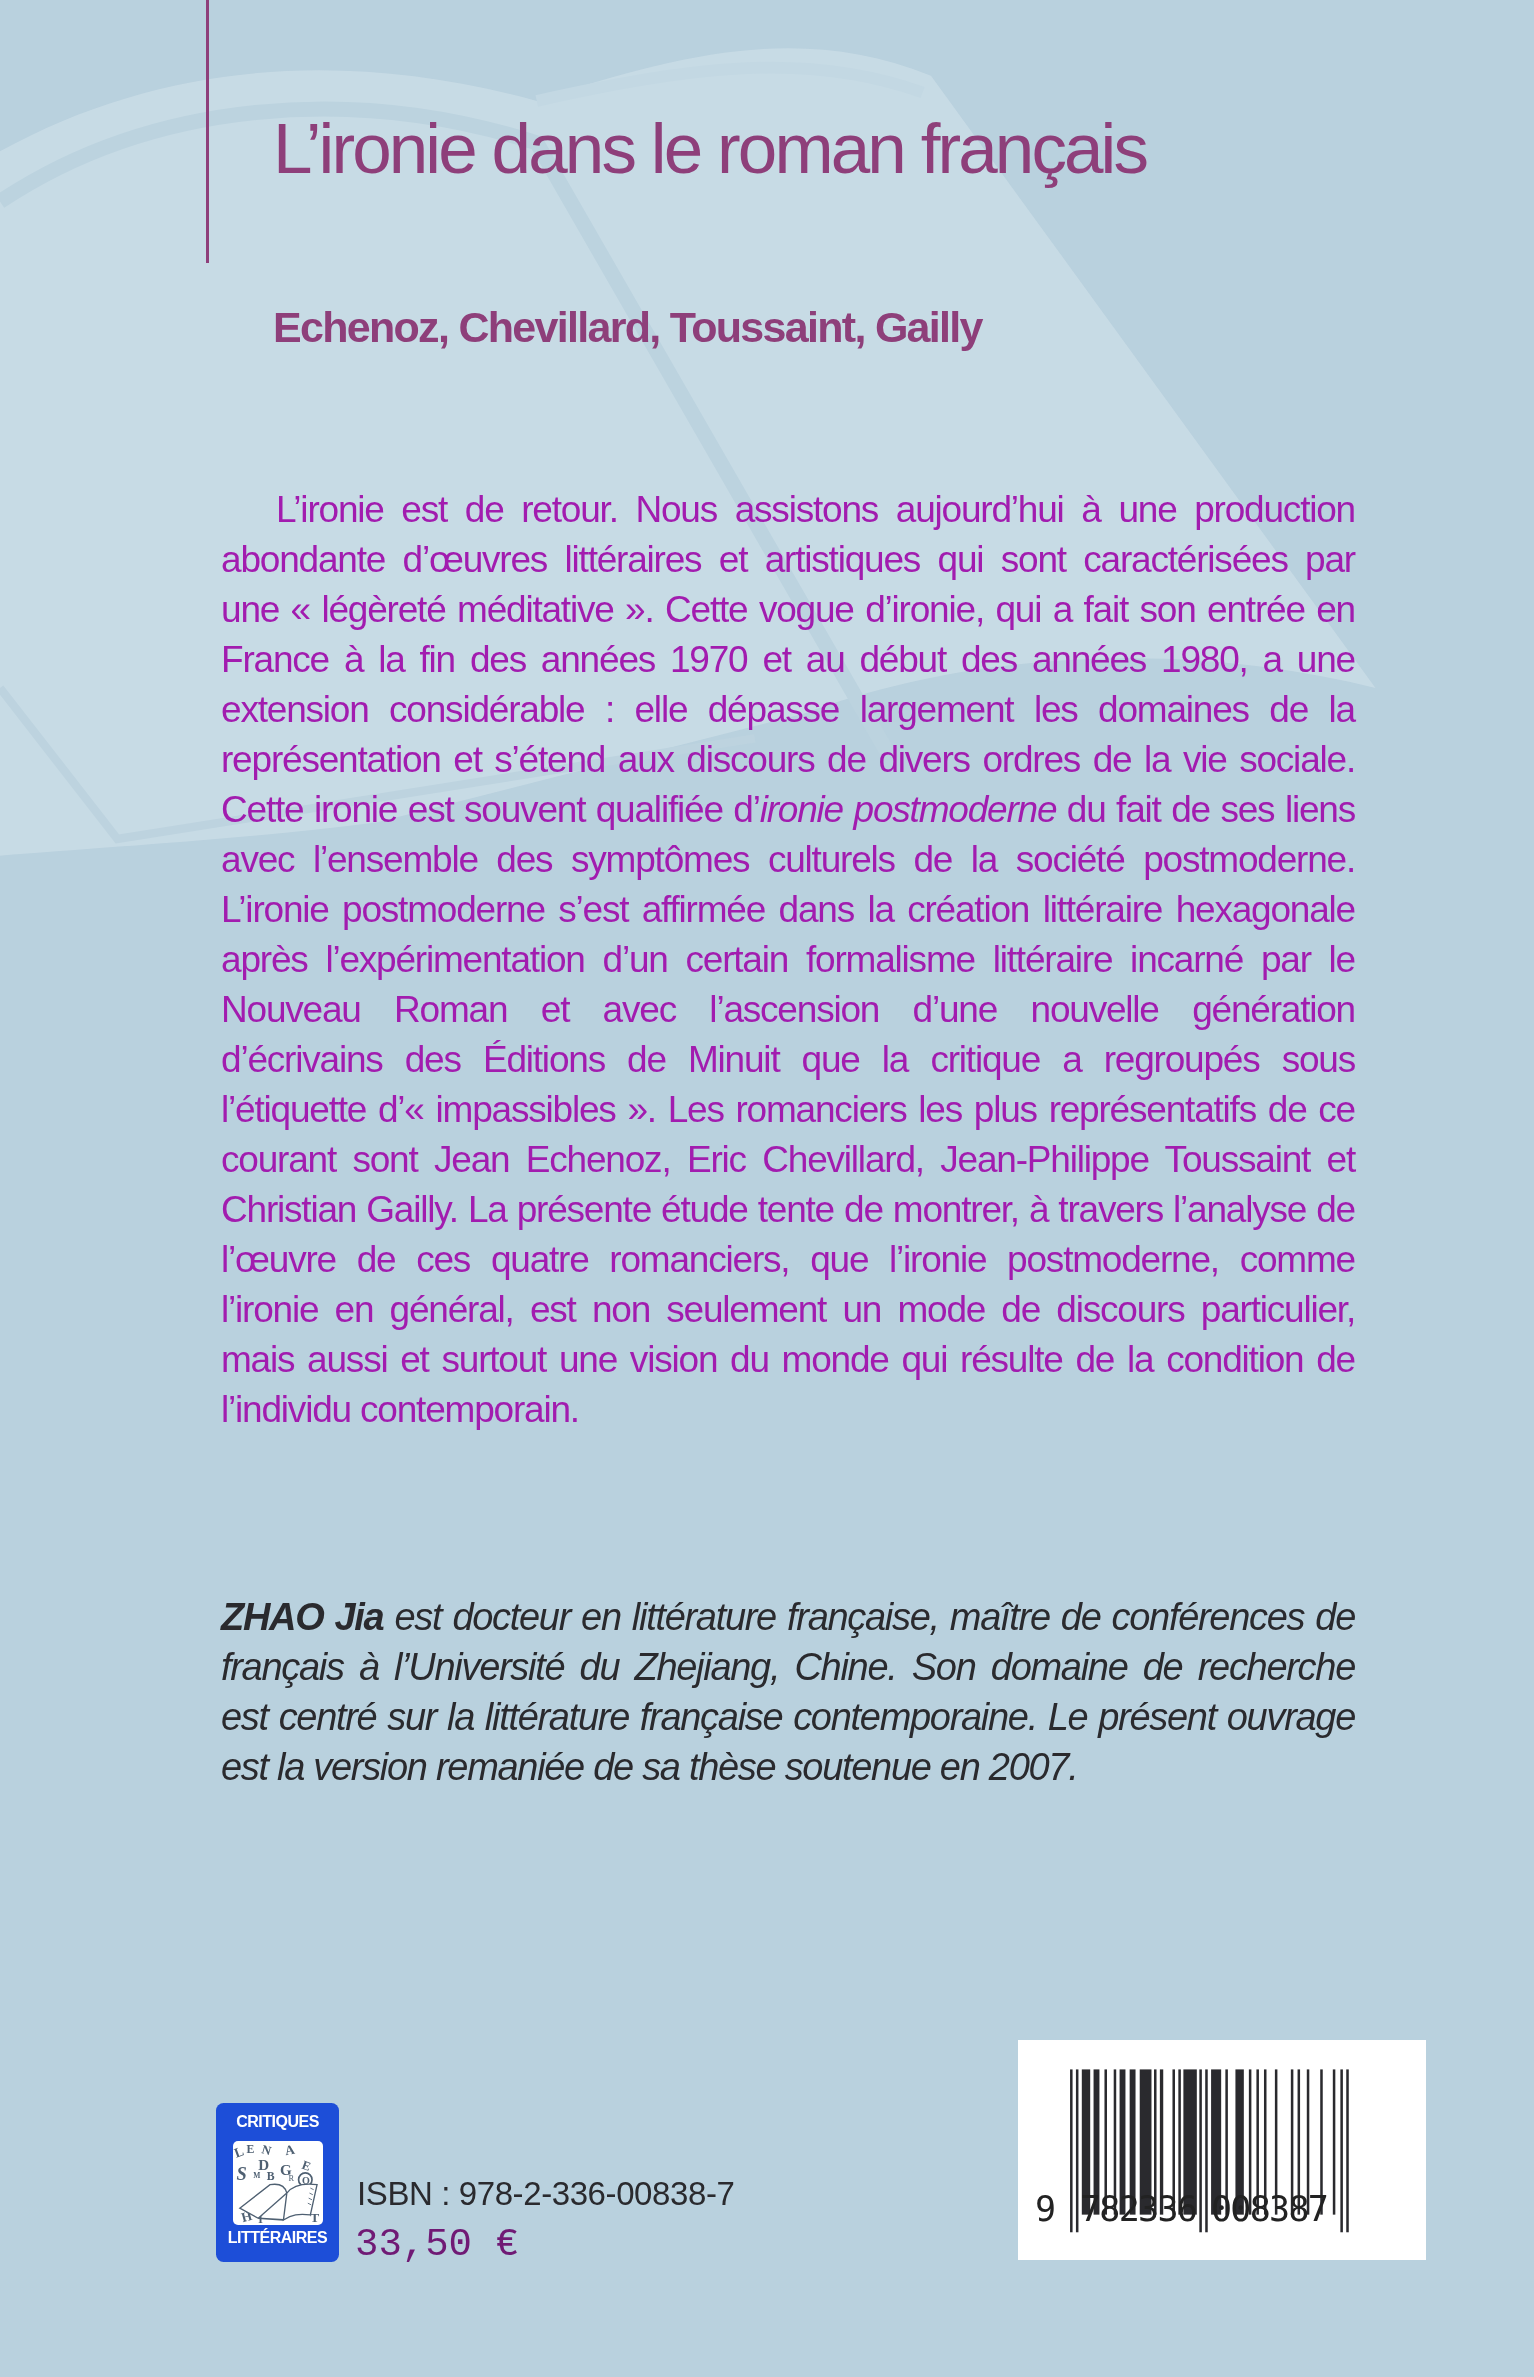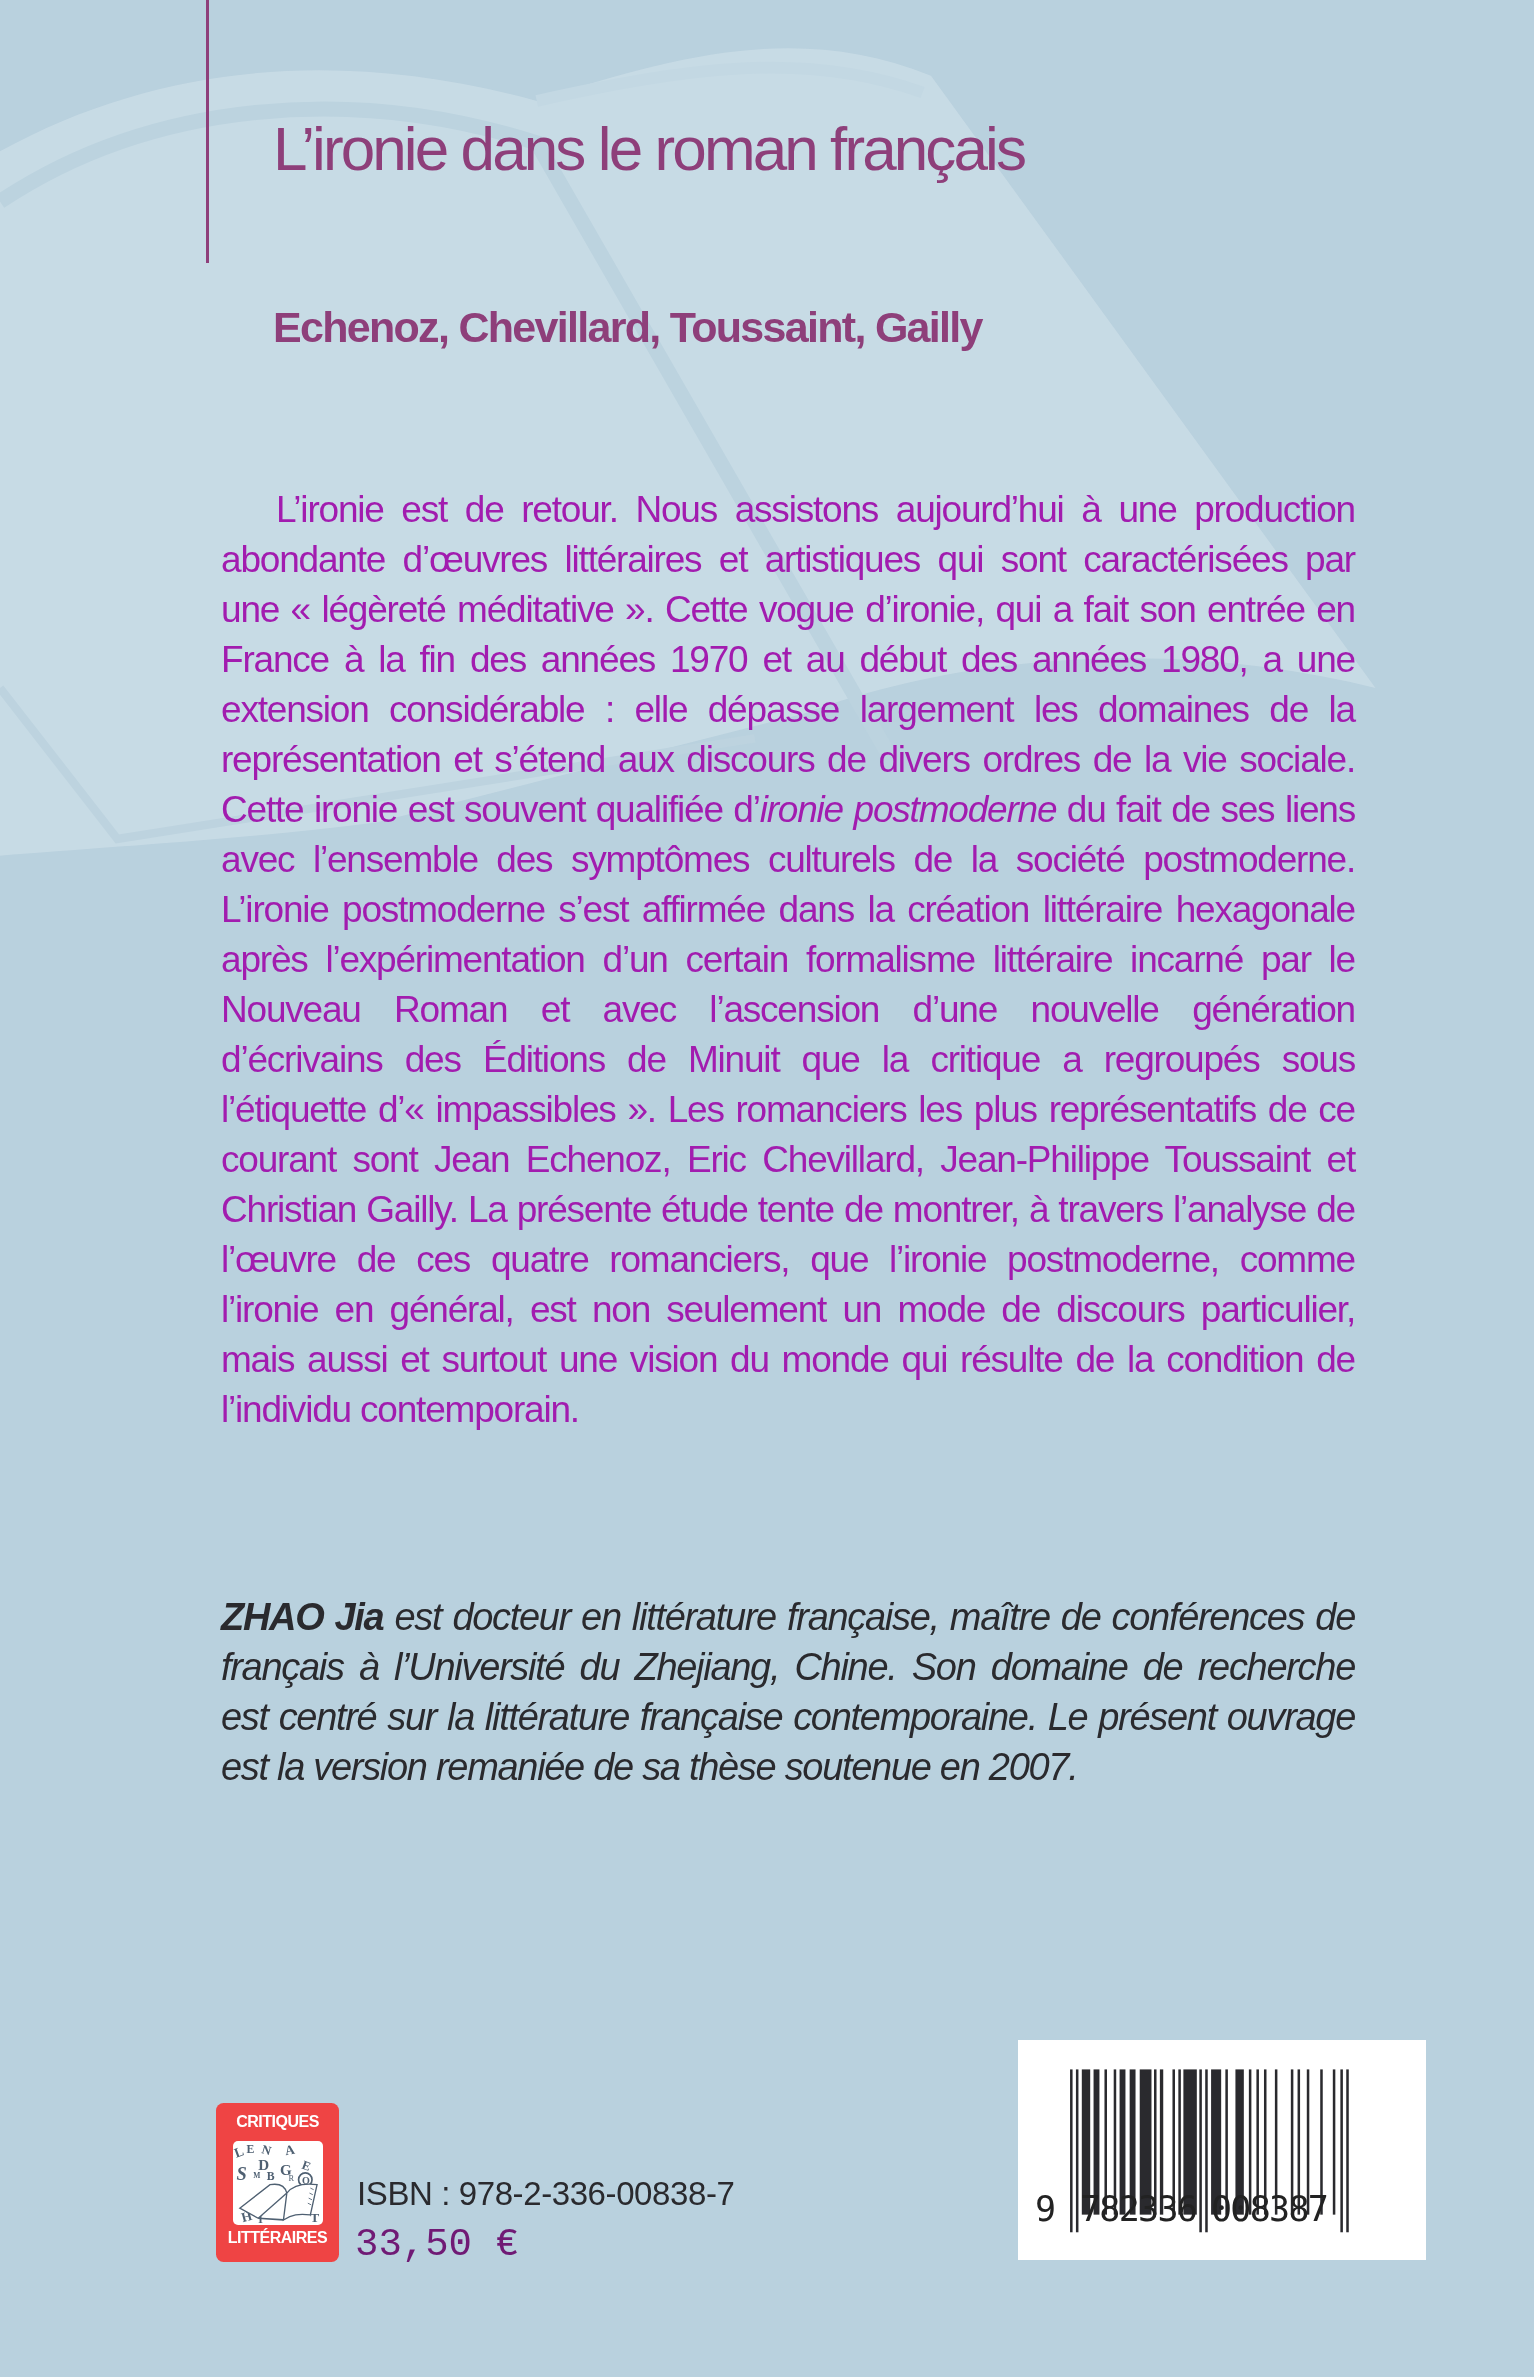--- a/index.html
+++ b/index.html
@@ -5,41 +5,41 @@
   html, body { margin: 0; padding: 0; }
   body {
     width: 1534px; height: 2377px; position: relative; overflow: hidden;
     background: #b9d1de;
     font-family: "Liberation Sans", sans-serif;
   }
   .bg-book { position: absolute; left: 0; top: 0; width: 1534px; height: 1007px; pointer-events: none; }
   .vrule { position: absolute; left: 206px; top: 0; width: 3.4px; height: 263px; background: #8e3f7a; }
   .title {
     position: absolute; left: 273px; top: 107px; width: 1174px;
-    color: #8e3f7a; font-size: 62px; line-height: 84px; letter-spacing: -2.9px;
+    color: #8e3f7a; font-size: 71px; line-height: 84px; letter-spacing: -2.9px;
     font-weight: normal; margin: 0;
   }
   .subtitle {
     position: absolute; left: 273px; top: 294px;
     color: #8e3f7a; font-size: 43px; line-height: 67px; letter-spacing: -1.7px; margin: 0;
   }
   .body-text {
     position: absolute; left: 221px; top: 485px; width: 1134px;
     color: #a21caf; font-size: 37px; line-height: 50px; letter-spacing: -1.2px;
     text-align: justify; margin: 0; text-indent: 55px;
   }
   .bio {
     position: absolute; left: 221px; top: 1592px; width: 1134px;
     color: #2a2a2e; font-size: 38px; line-height: 50px; letter-spacing: -1.3px;
     text-align: justify; font-style: italic; margin: 0;
   }
   .bio .name { font-weight: bold; font-style: italic; }
   .logo {
     position: absolute; left: 216px; top: 2103px; width: 123px; height: 159px;
-    background: #ef4444; border-radius: 7.6px; color: #fff; text-align: center;
+    background: #1d4ed8; border-radius: 7.6px; color: #fff; text-align: center;
   }
   .logo .lt { font-family: "Liberation Sans", sans-serif; font-weight: bold; font-size: 16px; letter-spacing: -0.5px; position: absolute; left: 0; right: 0; }
   .logo .lt.top { top: 10px; }
   .logo .lt.bottom { top: 126px; }
   .logo .pic { position: absolute; left: 17px; top: 38px; width: 90px; height: 84px; background: #fff; border-radius: 5px; overflow: hidden; }
   .isbn { position: absolute; left: 357px; top: 2175px; font-size: 33px; color: #2a2a2e; letter-spacing: -0.4px; }
   .price { position: absolute; left: 355px; top: 2223px; font-family: Liberation Mono, monospace; font-size: 39px; color: #701a75; }
   .barcode-box { position: absolute; left: 1018px; top: 2040px; width: 408px; height: 220px; background: #fff; }
   .barcode-box svg { position: absolute; left: 0; top: 0; }
   .barcode-digits { position: absolute; top: 149px; font-family: "DejaVu Sans Mono", monospace; font-size: 35px; color: #222; }

